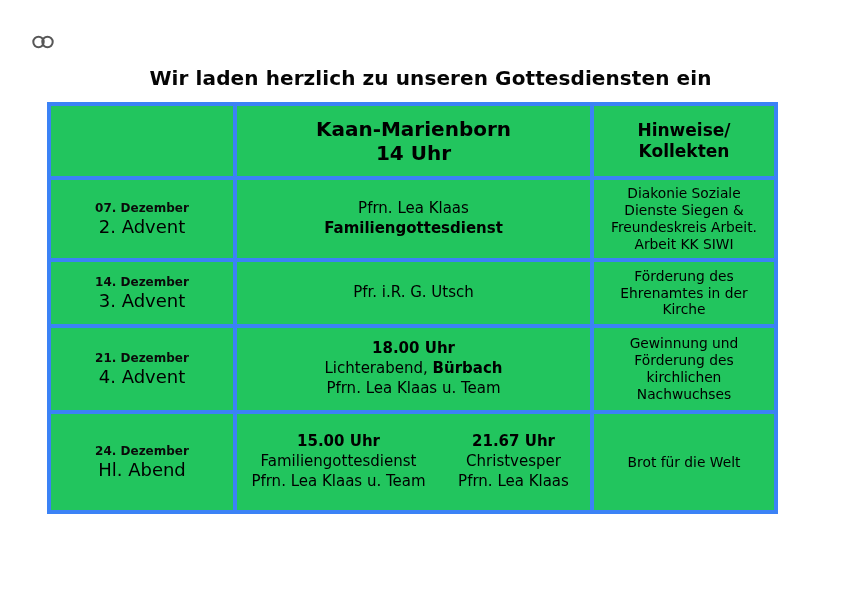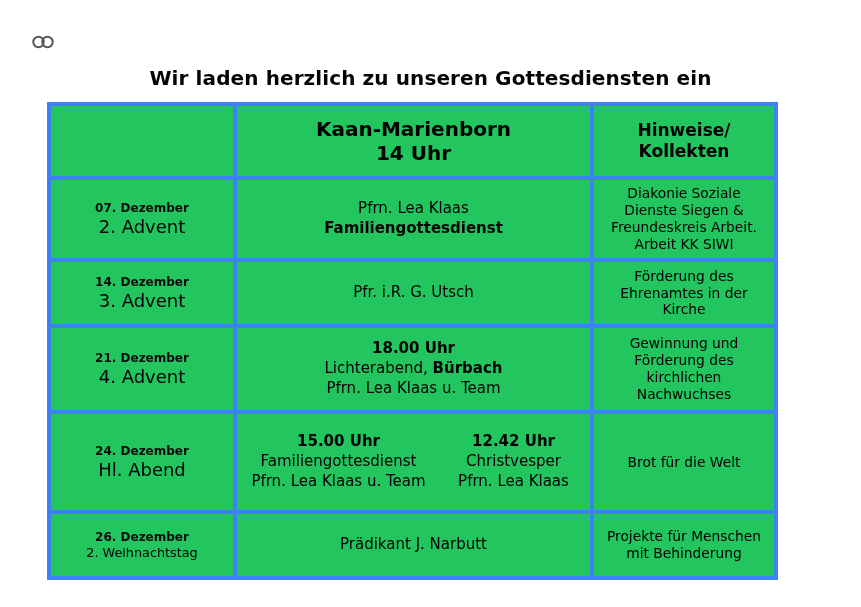--- a/index.html
+++ b/index.html
@@ -231,40 +231,27 @@
           <span class="date-sub">Hl. Abend</span>
         </td>
         <td class="service-cell">
           <div class="dual">
             <div class="slot slot-left">
               <span class="time">15.00 Uhr</span>
               <span class="ln">Familiengottesdienst</span>
               <span class="ln">Pfrn. Lea Klaas u. Team</span>
             </div>
             <div class="slot slot-right">
-              <span class="time">12.42 Uhr</span>
+              <span class="time">21.67 Uhr</span>
               <span class="ln">Christvesper</span>
               <span class="ln">Pfrn. Lea Klaas</span>
             </div>
           </div>
         </td>
         <td class="notes-cell">
           <span class="nl">Brot für die Welt</span>
         </td>
       </tr>
 
-      <tr class="r5">
-        <td class="date-cell">
-          <span class="date-main">26. Dezember</span>
-          <span class="date-sub small">2. Weihnachtstag</span>
-        </td>
-        <td class="service-cell">
-          <span class="service-line">Prädikant J. Narbutt</span>
-        </td>
-        <td class="notes-cell">
-          <span class="nl">Projekte für Menschen</span>
-          <span class="nl">mit Behinderung</span>
-        </td>
-      </tr>
 
     </tbody>
   </table>
 </div>
 
 </body></html>

